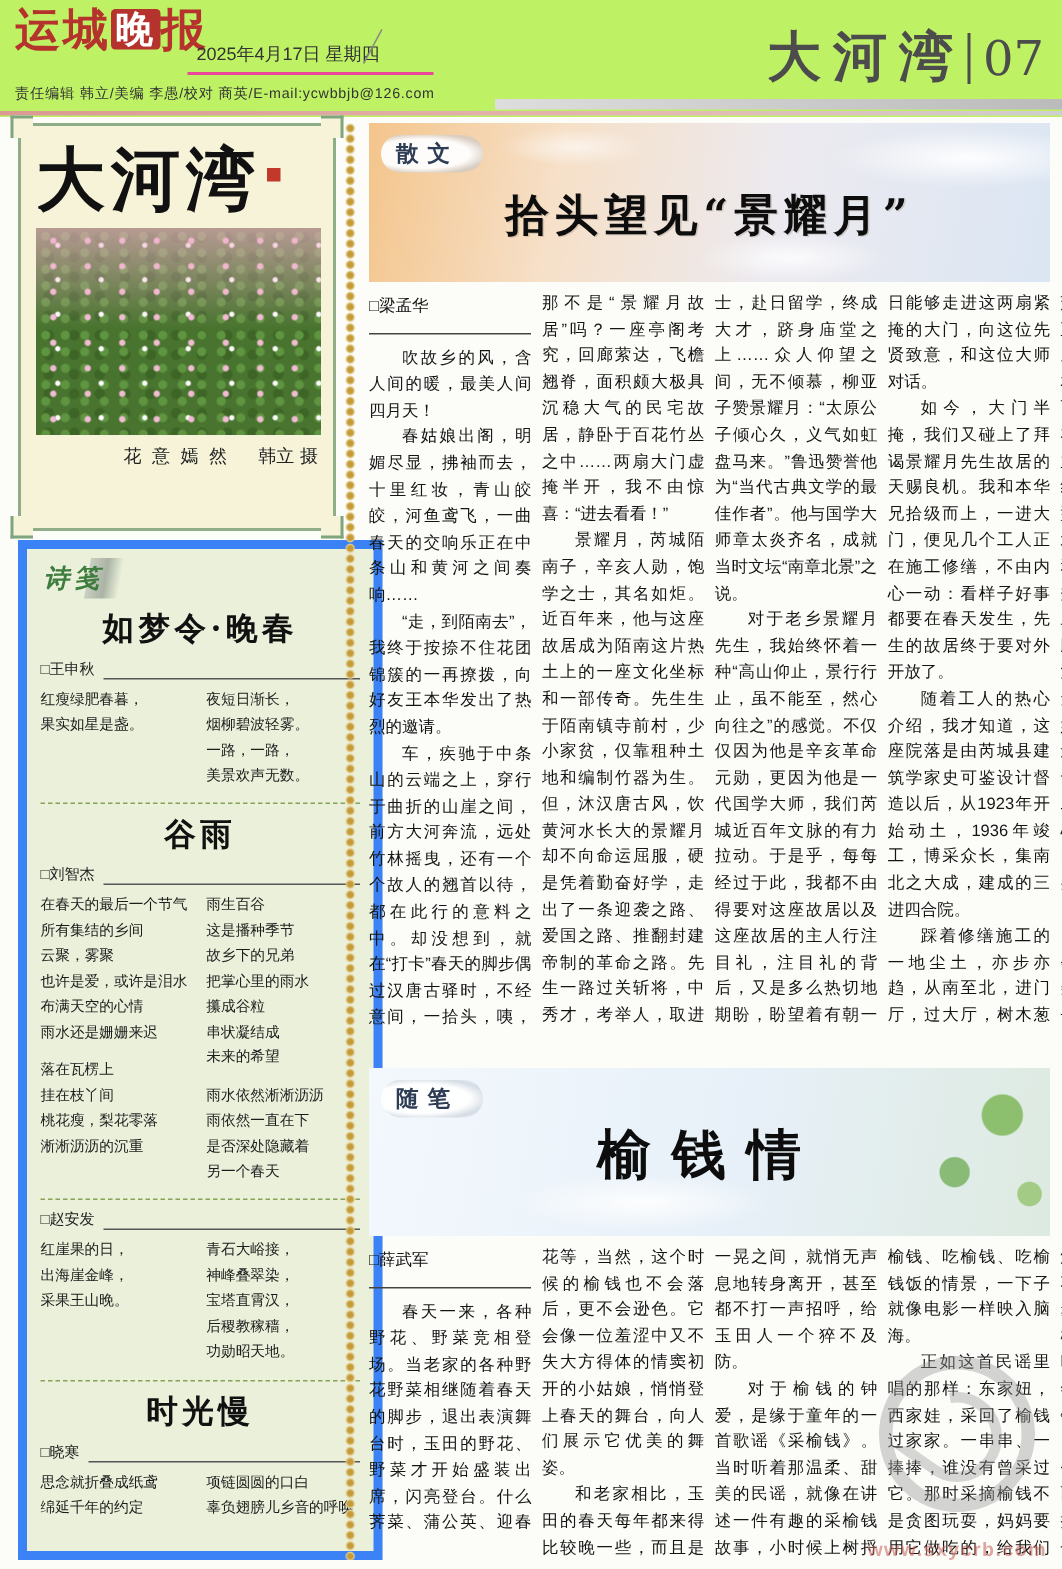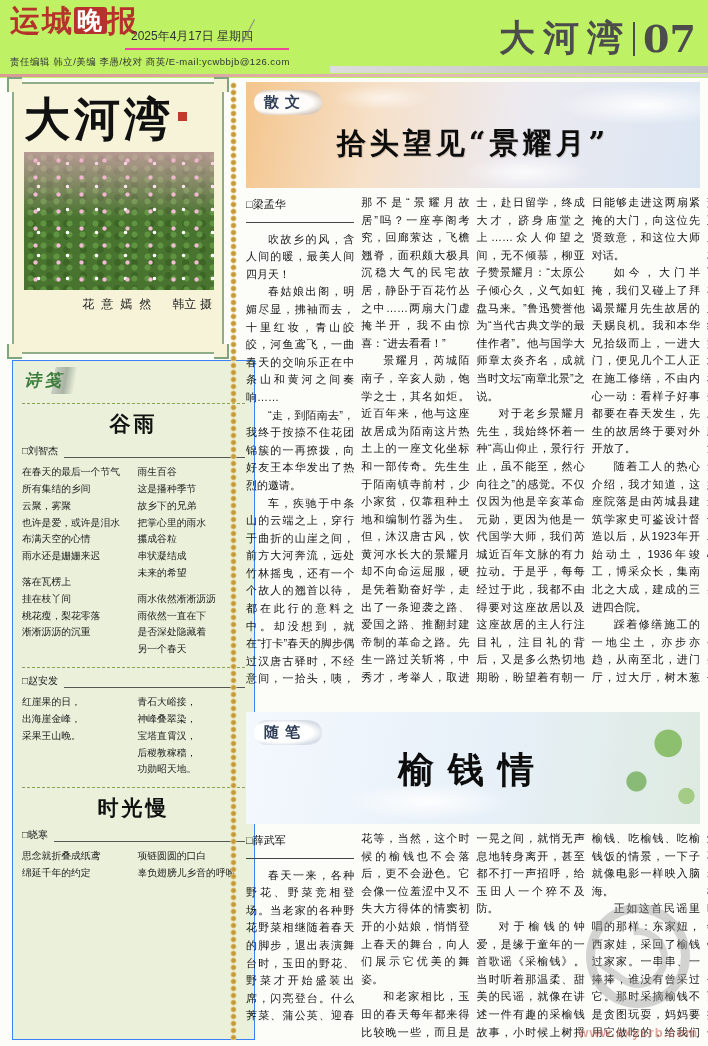--- a/index.html
+++ b/index.html
@@ -14,21 +14,21 @@
          border-radius:3px;font-size:25px;vertical-align:2px;}
   .date-line{position:absolute;left:125px;top:28px;font-size:12px;color:#333;
          border-bottom:2px solid #ec4899;padding:0 36px 3px 6px;}
   .date-slant{position:absolute;left:248px;top:18px;width:1px;height:26px;background:#888;
          transform:rotate(28deg);}
   .editors{position:absolute;left:10px;top:56px;font-size:9.5px;color:#333;letter-spacing:.5px;}
   .section-head{position:absolute;right:12px;top:14px;display:flex;align-items:center;
          font-family:"DejaVu Serif",serif;color:#4c4c4c;}
   .section-name{font-size:36px;letter-spacing:8px;font-weight:bold;}
   .vbar{width:2px;height:34px;background:#4c4c4c;margin:0 8px 0 2px;}
-  .page-no{font-size:38px;font-weight:bold;}
+  .page-no{font-size:32px;font-weight:normal;}
   .header-rule{position:absolute;left:0;top:74px;width:708px;height:3px;
          background:linear-gradient(to right,#d99a93,#e4b7b2 60%,#cfcfcf);}
   .header-shadow{position:absolute;left:330px;top:66px;width:378px;height:7px;
          background:linear-gradient(to right,#ddd,#bbb);}
 
   
   .masthead{position:absolute;left:12px;top:82px;width:212px;height:272px;
          background:#f6f3d8;border:2px solid #8fae88;box-sizing:border-box;padding:6px 10px;}
   .corner{position:absolute;width:13px;height:13px;border:2px solid #7fa57f;background:#f6f3d8;}
   .c-tl{left:-7px;top:-7px;border-right:none;border-bottom:none;}
@@ -45,21 +45,21 @@
        linear-gradient(to bottom, rgba(240,175,200,.65), rgba(240,175,200,.25) 30%, transparent 48%),
        radial-gradient(circle, #f2bcd4 1.6px, transparent 2.6px),
        radial-gradient(circle, #ffffff 1.3px, transparent 2.2px),
        radial-gradient(circle, #5f9440 2.5px, transparent 3.5px),
        radial-gradient(circle, #3c6526 3px, transparent 4px);
      background-size:100% 100%, 23px 17px, 29px 23px, 13px 11px, 17px 13px;}
   .photo-caption{text-align:right;font-size:12px;color:#222;font-family:"DejaVu Serif",serif;}
   .photo-caption .cap{letter-spacing:7px;margin-right:10px;}
 
   .poetry{position:absolute;left:12px;top:360px;width:243px;height:680px;
-         background:#eaf0da;border:1px solid #3b82f6;box-sizing:border-box;padding:6px 9px;}
+         background:#eaf0da;border:6px solid #3b82f6;box-sizing:border-box;padding:6px 9px;}
   .poetry-label{display:inline-block;font-size:17px;font-weight:bold;font-style:italic;
          color:#3e7d3e;letter-spacing:3px;padding:2px 14px 2px 2px;
          background:linear-gradient(100deg,transparent 55%, #c9cfc2 56%, #aab3a4 75%, transparent 92%);}
   .poem{margin-top:6px;}
   .poem-title{text-align:center;font-family:"DejaVu Serif",serif;font-weight:bold;
          font-size:21px;letter-spacing:3px;color:#111;margin:4px 0 6px;}
   .poem-author{display:flex;align-items:flex-end;font-size:10px;color:#222;margin:2px 0 6px;}
   .poem-author .rule{flex:1;border-bottom:1px solid #555;margin-left:6px;height:1px;}
   .poem-cols{display:flex;gap:8px;}
   .poem-col{flex:1;font-size:9.8px;line-height:1.72;color:#1c1c1c;
@@ -149,20 +149,39 @@
     <div class="flower-photo"></div>
     <div class="photo-caption">
       <span class="cap">花意嫣然</span>
       <span>韩立 摄</span>
     </div>
   </div>
 
   <div class="poetry">
     <span class="poetry-label">诗笺</span>
 
+    <div class="poem">
+      <div class="poem-title">如梦令·晚春</div>
+      <div class="poem-author">
+          <span>□王申秋</span>
+          <span class="rule"></span>
+        </div>
+      <div class="poem-cols">
+        <div class="poem-col">
+            <div class="pline">红瘦绿肥春暮，</div>
+            <div class="pline">果实如星是盏。</div>
+          </div>
+        <div class="poem-col">
+            <div class="pline">夜短日渐长，</div>
+            <div class="pline">烟柳碧波轻雾。</div>
+            <div class="pline">一路，一路，</div>
+            <div class="pline">美景欢声无数。</div>
+          </div>
+      </div>
+    </div>
     <div class="poem-divider"></div>
 
     <div class="poem">
       <div class="poem-title">谷雨</div>
       <div class="poem-author">
           <span>□刘智杰</span>
           <span class="rule"></span>
         </div>
       <div class="poem-cols">
         <div class="poem-col">

